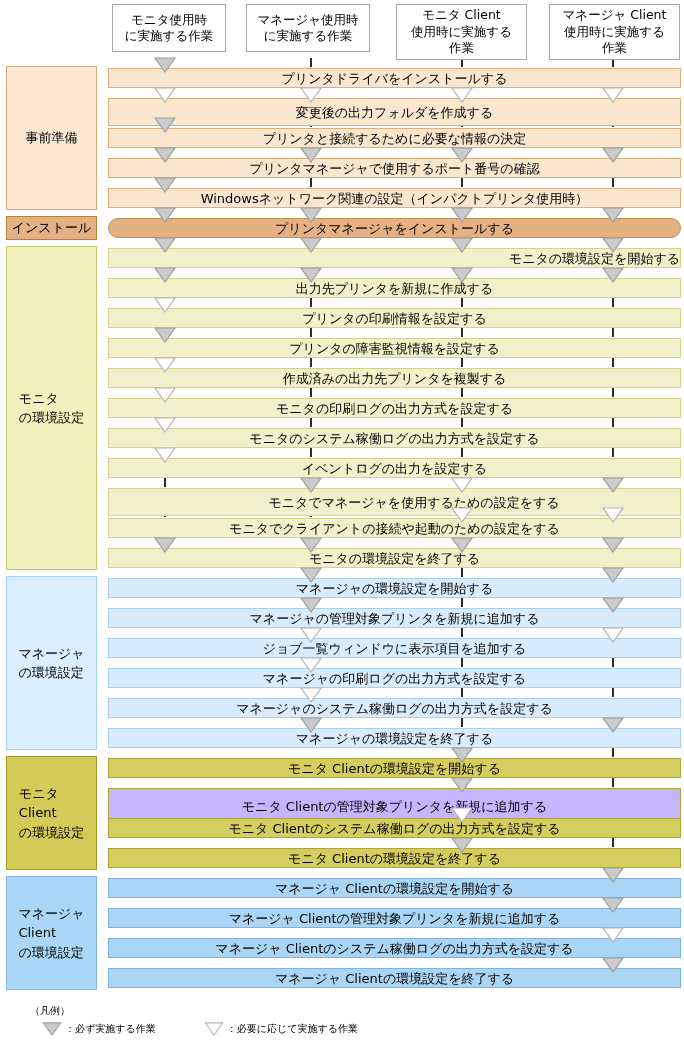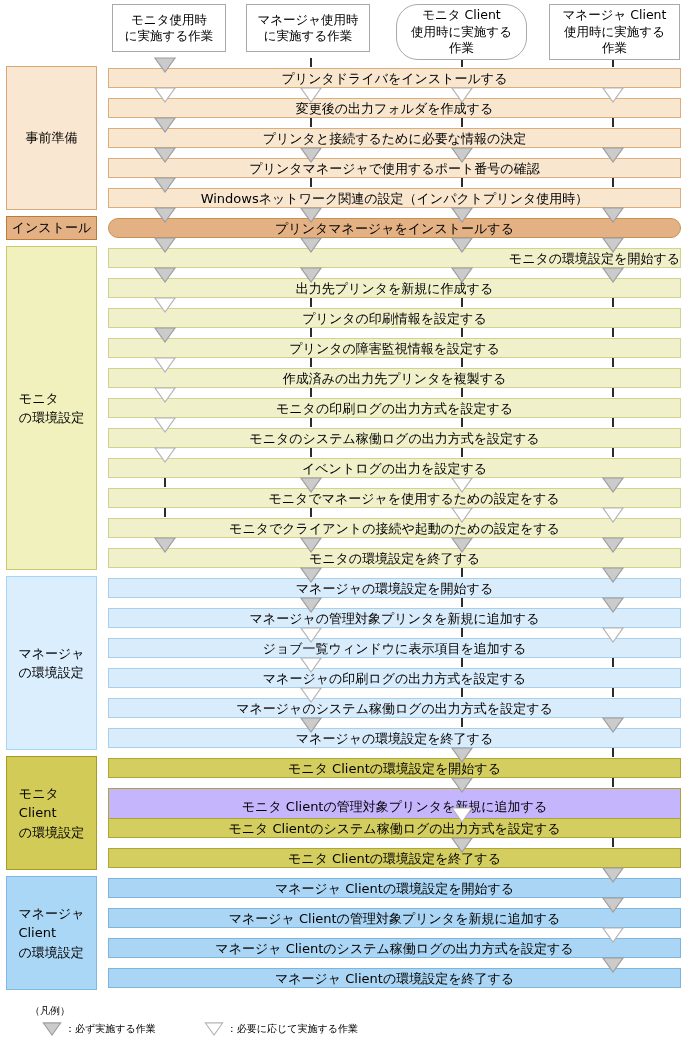--- a/index.html
+++ b/index.html
@@ -41,21 +41,21 @@
               <polygon points="1,1 21,1 11,15" fill="#ffffff" stroke="#b5b5b5" stroke-width="1.2"></polygon>
             </svg></span>
         <span>：必要に応じて実施する作業</span>
       </div>
     </div>
   </div>
 <div class="header-box" style="left: 112px; top: 4px; width: 114px; height: 48px; border-color: rgb(169, 169, 169);">モニタ使用時
 に実施する作業</div>
     <div class="header-box" style="left: 246px; top: 4px; width: 124px; height: 48px; border-color: rgb(169, 169, 169);">マネージャ使用時
 に実施する作業</div>
-    <div class="header-box" style="left: 396px; top: 4px; width: 131px; height: 56px; border-color: rgb(169, 169, 169); border-radius: 22px;">モニタ Client
+    <div class="header-box" style="left: 396px; top: 4px; width: 131px; height: 56px; border-color: rgb(169, 169, 169);">モニタ Client
 使用時に実施する
 作業</div>
     <div class="header-box" style="left: 549px; top: 4px; width: 131px; height: 56px; border-color: rgb(169, 169, 169);">マネージャ Client
 使用時に実施する
 作業</div>
     <div class="side-box" style="left: 6px; top: 66px; width: 91px; height: 144px; background: rgb(249, 231, 209); border-color: rgb(216, 168, 120);">
       <div class="side-label">事前準備</div>
     </div>
     <span class="flow-marker" style="left: 154px; top: 57px;"><svg width="22" height="16" viewBox="0 0 22 16">
         <polygon points="1,1 21,1 11,15" fill="#cbcbcb" stroke="#9e9e9e" stroke-width="1.2"></polygon>
@@ -71,21 +71,21 @@
       </svg></span>
     <span class="flow-marker" style="left: 300px; top: 87px;"><svg width="22" height="16" viewBox="0 0 22 16">
         <polygon points="1,1 21,1 11,15" fill="#ffffff" stroke="#b5b5b5" stroke-width="1.2"></polygon>
       </svg></span>
     <span class="flow-marker" style="left: 451px; top: 87px;"><svg width="22" height="16" viewBox="0 0 22 16">
         <polygon points="1,1 21,1 11,15" fill="#ffffff" stroke="#b5b5b5" stroke-width="1.2"></polygon>
       </svg></span>
     <span class="flow-marker" style="left: 602px; top: 87px;"><svg width="22" height="16" viewBox="0 0 22 16">
         <polygon points="1,1 21,1 11,15" fill="#ffffff" stroke="#b5b5b5" stroke-width="1.2"></polygon>
       </svg></span>
-    <div class="task-bar" style="left: 108px; top: 98px; width: 573px; height: 20px; background: rgb(248, 230, 207); border-color: rgb(220, 174, 126);">
+    <div class="task-bar" style="left: 108px; top: 98px; width: 573px; height: 28px; background: rgb(248, 230, 207); border-color: rgb(220, 174, 126);">
       <span class="task-label">変更後の出力フォルダを作成する</span>
     </div>
     <span class="flow-marker" style="left: 154px; top: 117px;"><svg width="22" height="16" viewBox="0 0 22 16">
         <polygon points="1,1 21,1 11,15" fill="#cbcbcb" stroke="#9e9e9e" stroke-width="1.2"></polygon>
       </svg></span>
     <span class="flow-dash" style="left: 310px; top: 118px; border-left-color: rgb(43, 43, 43);"></span>
     <span class="flow-dash" style="left: 461px; top: 118px; border-left-color: rgb(43, 43, 43);"></span>
     <span class="flow-dash" style="left: 612px; top: 118px; border-left-color: rgb(43, 43, 43);"></span>
     <div class="task-bar" style="left: 108px; top: 128px; width: 573px; height: 20px; background: rgb(248, 230, 207); border-color: rgb(220, 174, 126);">
       <span class="task-label">プリンタと接続するために必要な情報の決定</span>
@@ -223,21 +223,21 @@
     <span class="flow-dash" style="left: 164px; top: 478px; border-left-color: rgb(43, 43, 43);"></span>
     <span class="flow-marker" style="left: 300px; top: 477px;"><svg width="22" height="16" viewBox="0 0 22 16">
         <polygon points="1,1 21,1 11,15" fill="#cbcbcb" stroke="#9e9e9e" stroke-width="1.2"></polygon>
       </svg></span>
     <span class="flow-marker" style="left: 451px; top: 477px;"><svg width="22" height="16" viewBox="0 0 22 16">
         <polygon points="1,1 21,1 11,15" fill="#ffffff" stroke="#b5b5b5" stroke-width="1.2"></polygon>
       </svg></span>
     <span class="flow-marker" style="left: 602px; top: 477px;"><svg width="22" height="16" viewBox="0 0 22 16">
         <polygon points="1,1 21,1 11,15" fill="#cbcbcb" stroke="#9e9e9e" stroke-width="1.2"></polygon>
       </svg></span>
-    <div class="task-bar" style="left: 108px; top: 488px; width: 573px; height: 20px; background: rgb(240, 240, 203); border-color: rgb(210, 210, 142); padding-left: 39px;">
+    <div class="task-bar" style="left: 108px; top: 488px; width: 573px; height: 28px; background: rgb(240, 240, 203); border-color: rgb(210, 210, 142); padding-left: 39px;">
       <span class="task-label">モニタでマネージャを使用するための設定をする</span>
     </div>
     <span class="flow-dash" style="left: 164px; top: 508px; border-left-color: rgb(43, 43, 43);"></span>
     <span class="flow-dash" style="left: 310px; top: 508px; border-left-color: rgb(43, 43, 43);"></span>
     <span class="flow-marker" style="left: 451px; top: 507px;"><svg width="22" height="16" viewBox="0 0 22 16">
         <polygon points="1,1 21,1 11,15" fill="#ffffff" stroke="#b5b5b5" stroke-width="1.2"></polygon>
       </svg></span>
     <span class="flow-marker" style="left: 602px; top: 507px;"><svg width="22" height="16" viewBox="0 0 22 16">
         <polygon points="1,1 21,1 11,15" fill="#ffffff" stroke="#b5b5b5" stroke-width="1.2"></polygon>
       </svg></span>

